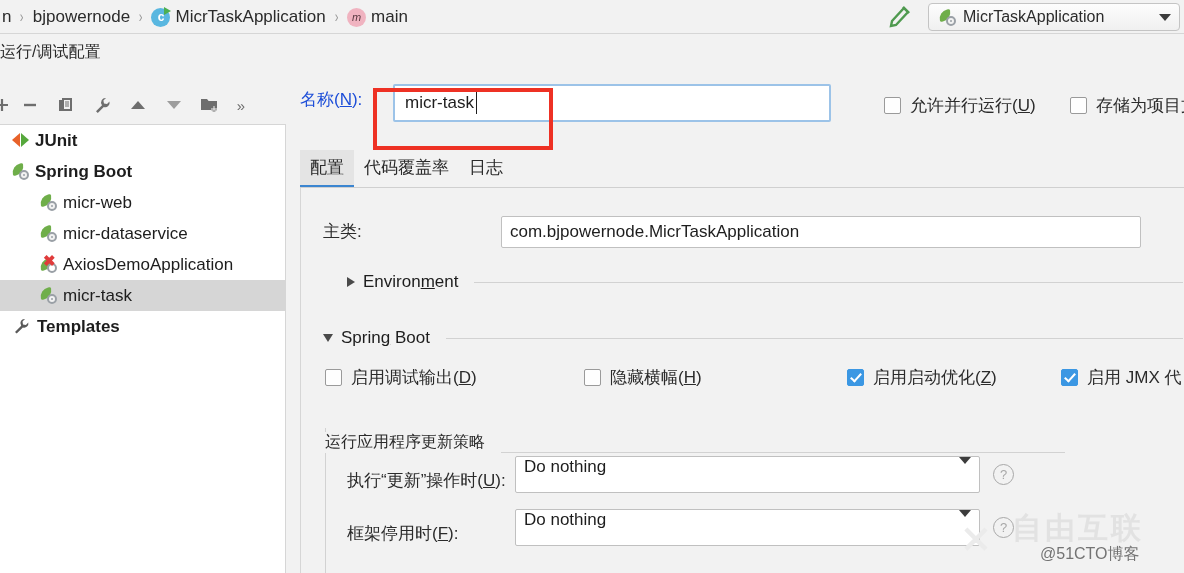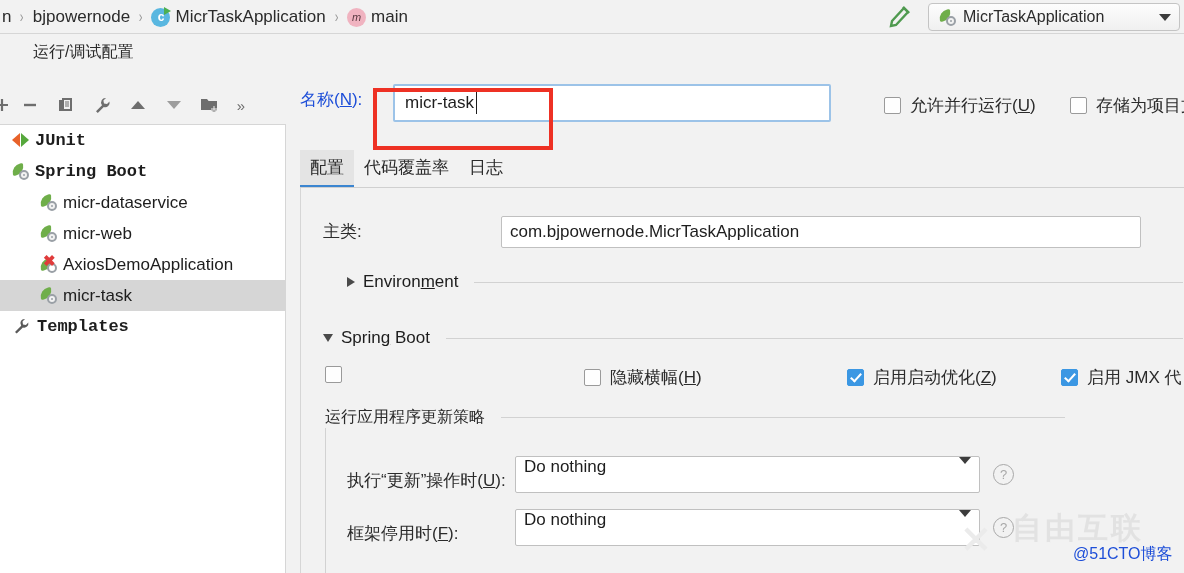--- a/index.html
+++ b/index.html
@@ -84,21 +84,21 @@
   .run-config-combo .rc-label { flex: 1; white-space: nowrap; overflow: hidden; }
   .caret-down {
     width: 0; height: 0; flex: none;
     border-left: 6px solid transparent; border-right: 6px solid transparent;
     border-top: 7px solid #3c3c3c;
   }
 
   
   .dialog-title {
     position: absolute; left: 0; top: 42px;
-    font-size: 16px; color: #2b2b2b; padding-left: 33px;
+    font-size: 16px; color: #2b2b2b;
   }
 
   
   .toolbar {
     position: absolute; left: 0; top: 86px; width: 286px; height: 38px;
     background: #f2f2f2;
     display: flex; align-items: center; gap: 0px;
   }
   .tb-btn {
     width: 36px; height: 32px; display: flex;
@@ -111,21 +111,21 @@
     position: absolute; left: 0; top: 124px; width: 286px; height: 449px;
     background: #ffffff;
     border: 1px solid #d6d6d6; border-left: none; border-bottom: none;
     overflow: hidden;
   }
   .tree-row {
     display: flex; align-items: center; gap: 6px;
     height: 31px; padding-left: 12px;
     font-size: 17px; color: #1d1d1d; white-space: nowrap;
   }
-  .tree-row.group { font-weight: bold; font-family: Liberation Mono, monospace; }
+  .tree-row.group { font-weight: bold; }
   .tree-row.child { padding-left: 40px; font-weight: normal; }
   .tree-row.selected { background: #d6d6d6; }
 
   .icon-junit { position: relative; width: 17px; height: 15px; flex: none; }
   .icon-junit .lt, .icon-junit .rt {
     position: absolute; top: 0; width: 0; height: 0;
     border-top: 7px solid transparent; border-bottom: 7px solid transparent;
   }
   .icon-junit .lt { left: 0; border-right: 8px solid #e8622a; }
   .icon-junit .rt { right: 0; border-left: 8px solid #56a83c; }
@@ -278,21 +278,21 @@
     width: 224px; height: 62px;
     pointer-events: none; user-select: none;
   }
   .wm-text {
     position: absolute; left: 52px; top: 2px;
     font-size: 30px; font-weight: bold; color: #e2e2e2;
     letter-spacing: 3px; white-space: nowrap;
   }
   .wm-sub {
     position: absolute; left: 80px; top: 38px;
-    font-size: 16px; color: #1d4ed8; white-space: nowrap; margin-left: 33px;
+    font-size: 16px; color: #737373; white-space: nowrap;
   }
   .wm-mark {
     position: absolute; left: 0px; top: 10px;
     font-size: 38px; color: #ebebeb; font-weight: bold;
   }
 </style>
 </head>
 <body>
 
 <div id="root">
@@ -393,28 +393,28 @@
           <span class="leaf"></span>
           <span class="gear"></span>
         </span>
       <span>Spring Boot</span>
     </div>
     <div class="tree-row child">
       <span class="icon-spring">
           <span class="leaf"></span>
           <span class="gear"></span>
         </span>
-      <span>micr-dataservice</span>
+      <span>micr-web</span>
     </div>
     <div class="tree-row child">
       <span class="icon-spring">
           <span class="leaf"></span>
           <span class="gear"></span>
         </span>
-      <span>micr-web</span>
+      <span>micr-dataservice</span>
     </div>
     <div class="tree-row child">
       <span class="icon-spring-err">
         <span class="leaf"></span>
           <span class="gear"></span>
           <span class="xmark">✖</span>
       </span>
       <span>AxiosDemoApplication</span>
     </div>
     <div class="tree-row child selected">
@@ -471,36 +471,37 @@
       </div>
 
       <div class="section-header" style="left:22px; top:140px; width:860px;">
         <span class="tri-down"></span>
         <span>Sprin<span class="mnemo">g</span> Boot</span>
         <span class="sec-rule"></span>
       </div>
 
       <div class="cb-row-top" style="position:absolute; left:24px; top:178px;">
         <span class="checkbox"></span>
+        <span class="cb-label"><span>启用调试输出(</span><span class="mnemo">D</span><span>)</span></span>
       </div>
       <div class="cb-row-top" style="position:absolute; left:283px; top:178px;">
         <span class="checkbox"></span>
         <span class="cb-label"><span>隐藏横幅(</span><span class="mnemo">H</span><span>)</span></span>
       </div>
       <div class="cb-row-top" style="position:absolute; left:546px; top:178px;">
         <span class="checkbox checked"></span>
         <span class="cb-label"><span>启用启动优化(</span><span class="mnemo">Z</span><span>)</span></span>
       </div>
       <div class="cb-row-top" style="position:absolute; left:760px; top:178px;">
         <span class="checkbox checked"></span>
         <span class="cb-label">启用 JMX 代</span>
       </div>
 
       <div class="group-box" style="left:24px; top:240px; width:740px; height:220px;"></div>
-      <div class="group-title-row" style="left:24px; top:219px; width:740px;">
+      <div class="group-title-row" style="left:24px; top:244px; width:740px;align-items:flex-end;">
         <span style="background:#f2f2f2; padding-right:8px;">运行应用程序更新策略</span>
         <span class="sec-rule"></span>
       </div>
 
       <div class="field-row" style="left:46px; top:281px;">
         <span class="field-label"><span>执行“更新”操作时(</span><span class="mnemo">U</span><span>):</span></span>
       </div>
       <div class="field-row" style="left:214px; top:268px;">
         <div class="combo">
           <span class="combo-val">Do nothing</span>

